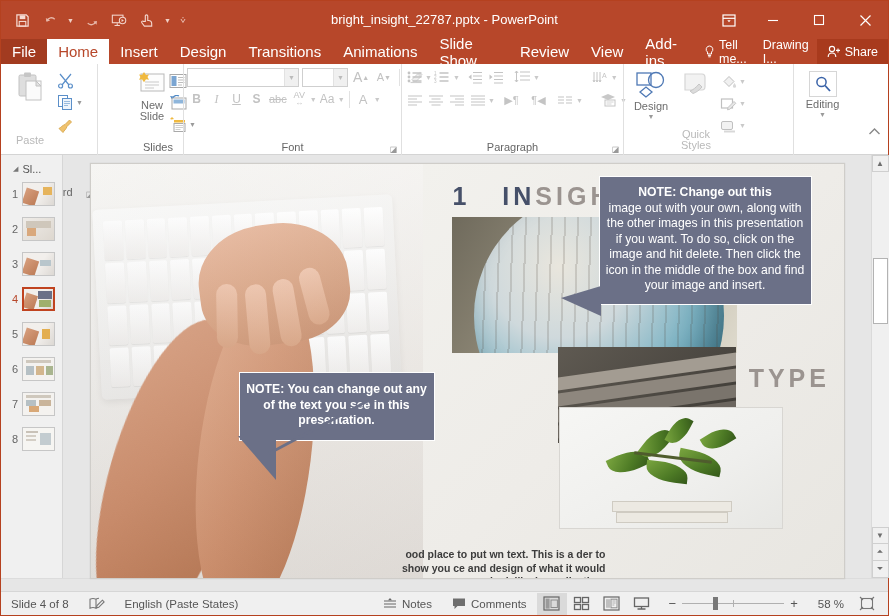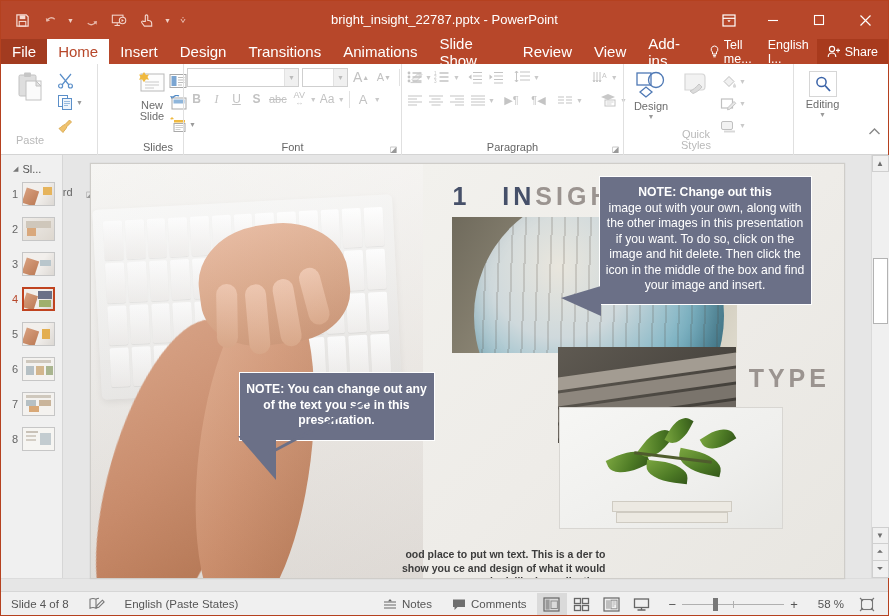--- a/index.html
+++ b/index.html
@@ -162,21 +162,21 @@
   .sarrow { width:17px; height:17px; display:flex; align-items:center; justify-content:center;
             color:#6e6e6e; font-size:8px; background:#f0f0f0; border:1px solid #cfcfcf; }
   .strack { flex:1; width:17px; background:#f0f0f0; position:relative; }
   .sthumb { position:absolute; left:1px; width:15px; background:#fff; border:1px solid #b3b3b3; }
 
   
   .hstrip { height:13px; background:#e6e6e6; border-top:1px solid #dcdcdc; display:flex; }
 
   
   .status { height:16px; background:#f0f0f0; border-top:1px solid #d6d6d6; display:flex;
-            align-items:flex-start; font-size:11.5px; color:#555; flex:0 0 24px; }
+            align-items:center; font-size:11.5px; color:#555; flex:0 0 24px; }
   .st-item { display:flex; align-items:center; gap:5px; padding:0 10px; height:24px; }
   .st-right { margin-left:auto; display:flex; align-items:center; height:24px; }
   .viewbtn { width:30px; height:22px; display:flex; align-items:center; justify-content:center; color:#555; }
   .viewbtn.active { background:#dadada; }
   .zoomslider { display:flex; align-items:center; gap:0; padding:0 6px; }
   .zline { width:102px; height:1px; background:#b0b0b0; position:relative; }
   .ztick { position:absolute; top:-3px; width:1px; height:7px; background:#b0b0b0; }
   .zhandle { position:absolute; top:-6px; width:5px; height:13px; background:#777; }
   .zpct { padding:0 8px; font-size:11.5px; color:#555; }
 </style>
@@ -264,21 +264,21 @@
     <div class="tab-right">
       <div class="tellme">
         <span class="icn">
           <svg width="11" height="13" viewBox="0 0 11 13">
               <path d="M5.5 1a3.4 3.4 0 012 6.1V9h-4V7.1A3.4 3.4 0 015.5 1z" fill="none" stroke="#fff" stroke-width="1"></path>
               <path d="M3.9 10.4h3.2M4.3 11.8h2.4" stroke="#fff" stroke-width="1"></path>
             </svg>
         </span>
         <span>Tell me...</span>
       </div>
-      <div class="acct">English I...</div>
+      <div class="acct">Drawing I...</div>
       <div class="share">
         <span class="icn">
           <svg width="14" height="13" viewBox="0 0 14 13">
               <circle cx="5" cy="4" r="2.6" fill="none" stroke="#fff" stroke-width="1.1"></circle>
               <path d="M1.2 12c0-2.4 1.7-4 3.8-4s3.8 1.6 3.8 4" fill="none" stroke="#fff" stroke-width="1.1"></path>
               <path d="M11 3.4v4M9 5.4h4" stroke="#fff" stroke-width="1.1"></path>
             </svg>
         </span>
         <span>Share</span>
       </div>

